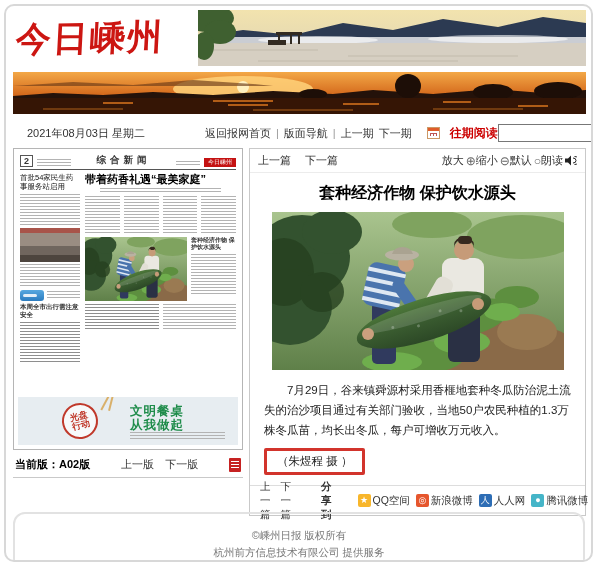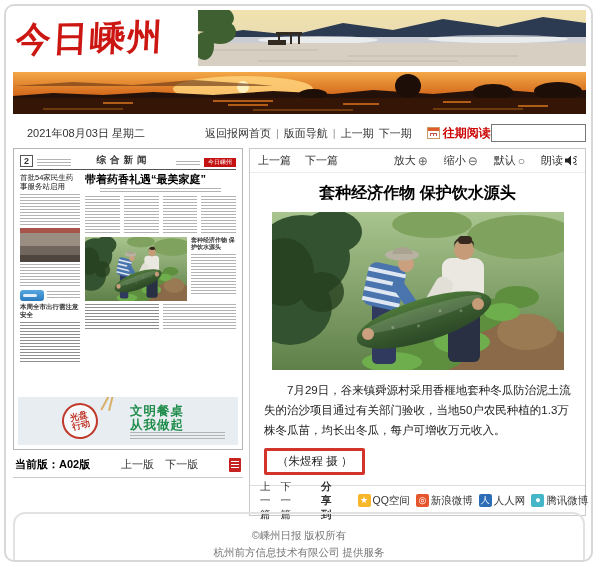--- a/index.html
+++ b/index.html
@@ -16,21 +16,21 @@
   .lakephoto { left:192px; top:4px; width:388px; height:56px; overflow:hidden; }
   .banner { left:7px; top:66px; width:573px; height:42px; overflow:hidden; }
 
   
   .toolbar { left:7px; top:112px; width:573px; height:30px; display:flex; align-items:center;
     font-size:11px; }
   .tb-date { margin-left:14px; color:#333; white-space:nowrap; }
   .tb-nav { margin-left:60px; display:flex; align-items:center; gap:5px; white-space:nowrap; }
   .tb-nav a { color:#333; text-decoration:none; }
   .tb-sep { color:#999; }
-  .archive { display:flex; align-items:center; gap:3px; margin-left:10px; }
+  .archive { display:flex; align-items:center; gap:10px; margin-left:10px; }
   .cal-icon { width:13px; height:12px; border:1px solid #c96; background:#fff; position:relative; display:inline-block; }
   .cal-icon::before { content:""; position:absolute; left:0; top:0; right:0; height:3px; background:#e05c2a; }
   .cal-icon::after { content:""; position:absolute; left:2px; top:5px; right:2px; bottom:2px;
     background-image:repeating-linear-gradient(to right,#b55 0 1px,transparent 1px 3px),
       repeating-linear-gradient(to bottom,#b55 0 1px,transparent 1px 3px); }
   .archive b { color:#c00; font-size:12px; }
   .tb-search { margin-left:auto; display:flex; align-items:center; gap:6px; }
   .tb-search input { width:95px; height:18px; border:1px solid #777; font-size:11px; padding:0 3px; }
   .obtn { display:inline-block; padding:2px 8px; font-size:11px; font-weight:bold; color:#fff;
     background:linear-gradient(#fcbf52,#f29305 45%,#e27f00); border:1px solid #cf7a00;
@@ -82,21 +82,21 @@
   .pagebar-links { flex:1; text-align:center; }
   .pagebar-links a { color:#333; text-decoration:none; margin:0 4px; }
   .pdficon { width:12px; height:14px; background:#c62222; position:relative; border-radius:1px; }
   .pdficon::after { content:""; position:absolute; left:2px; top:3px; right:2px; height:7px;
     background-image:repeating-linear-gradient(to bottom,#fff 0 1px,transparent 1px 3px); }
 
   
   .rightpanel { left:243px; top:142px; width:337px; height:368px; border:1px solid #c9c9c9; background:#fff; }
   .controls { display:flex; align-items:center; height:24px; padding:0 8px; border-bottom:1px solid #ececec; font-size:11px; }
   .controls a { color:#333; text-decoration:none; margin-right:14px; }
-  .viewtools { margin-left:auto; display:flex; align-items:flex-end; gap:16px; color:#333; }
+  .viewtools { margin-left:auto; display:flex; align-items:flex-end; gap:0; color:#333; }
   .viewtools span { display:flex; align-items:center; gap:2px; cursor:pointer; }
   .cicon { font-size:12px; color:#666; line-height:1; }
   .art-title { text-align:center; font-size:16px; font-weight:bold; color:#000; margin:10px 6px 8px 6px; }
   .art-photo { width:292px; height:158px; margin:2px auto 6px auto; display:block; }
   .art-body { font-size:11.5px; line-height:1.75; padding:4px 14px 0 14px; text-indent:2em; color:#222; }
   .byline-box { display:inline-block; margin:8px 0 0 14px; border:3px solid #d2342c; padding:3px 10px;
     font-size:11.5px; color:#222; border-radius:2px; }
   .sharebar { position:absolute; left:0; right:0; bottom:0; height:30px; border-top:1px solid #ddd;
     display:flex; align-items:center; gap:6px; padding:0 10px; font-size:10.5px; background:#fff; }
   .sharebar a.nav { color:#333; text-decoration:none; margin-right:4px; }

